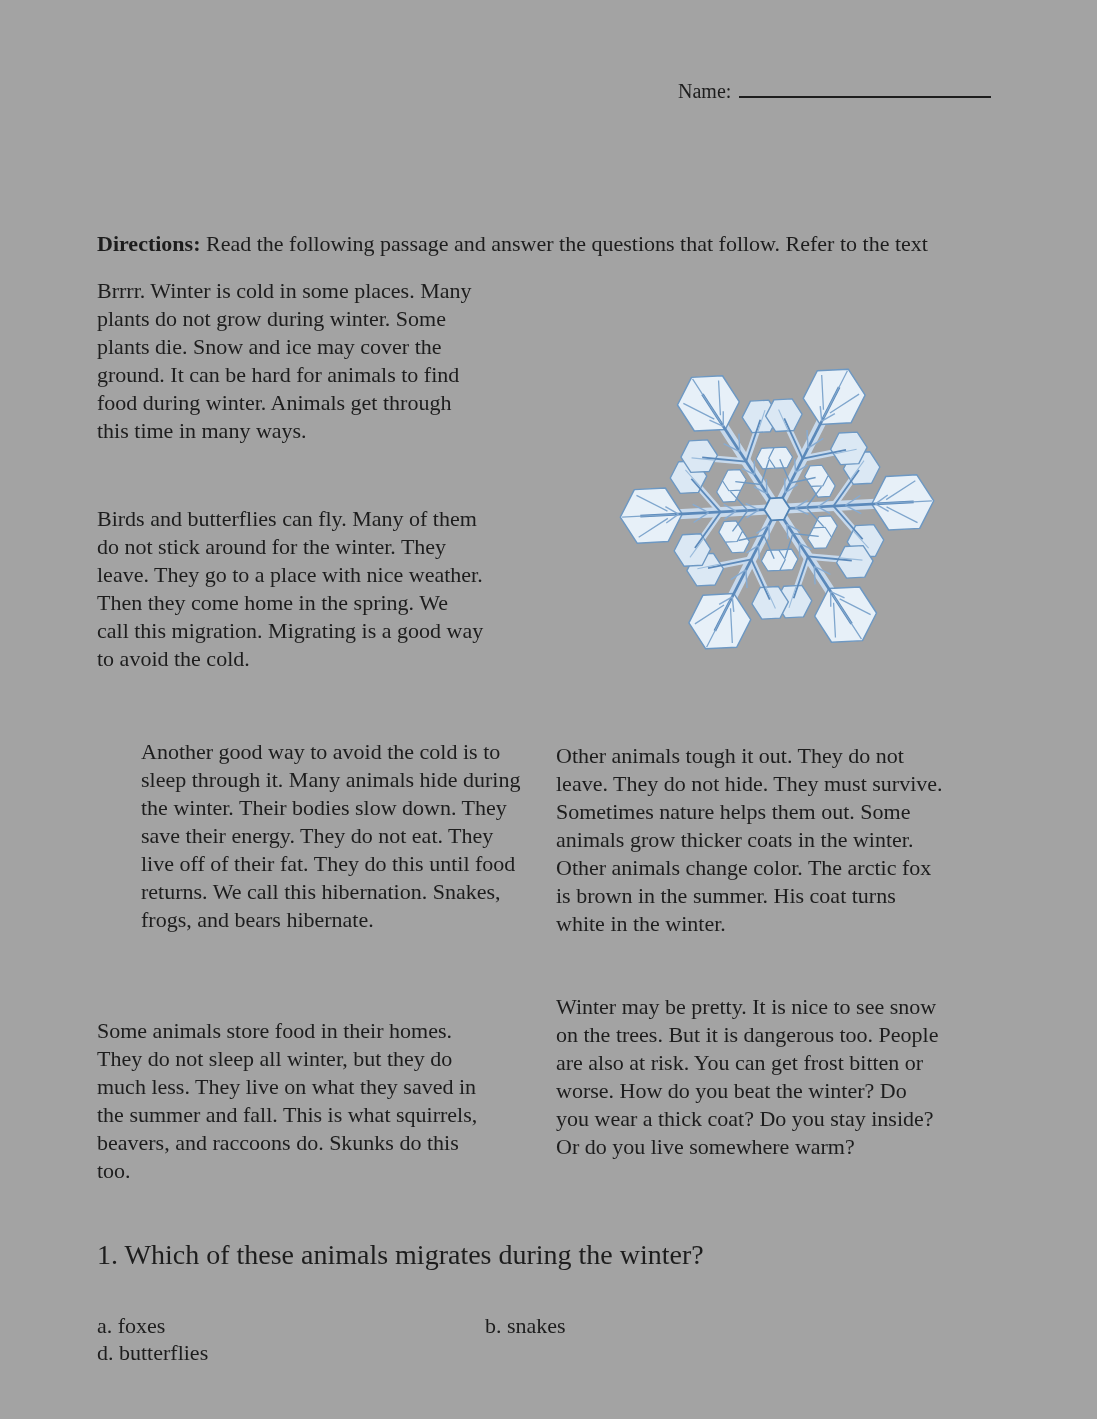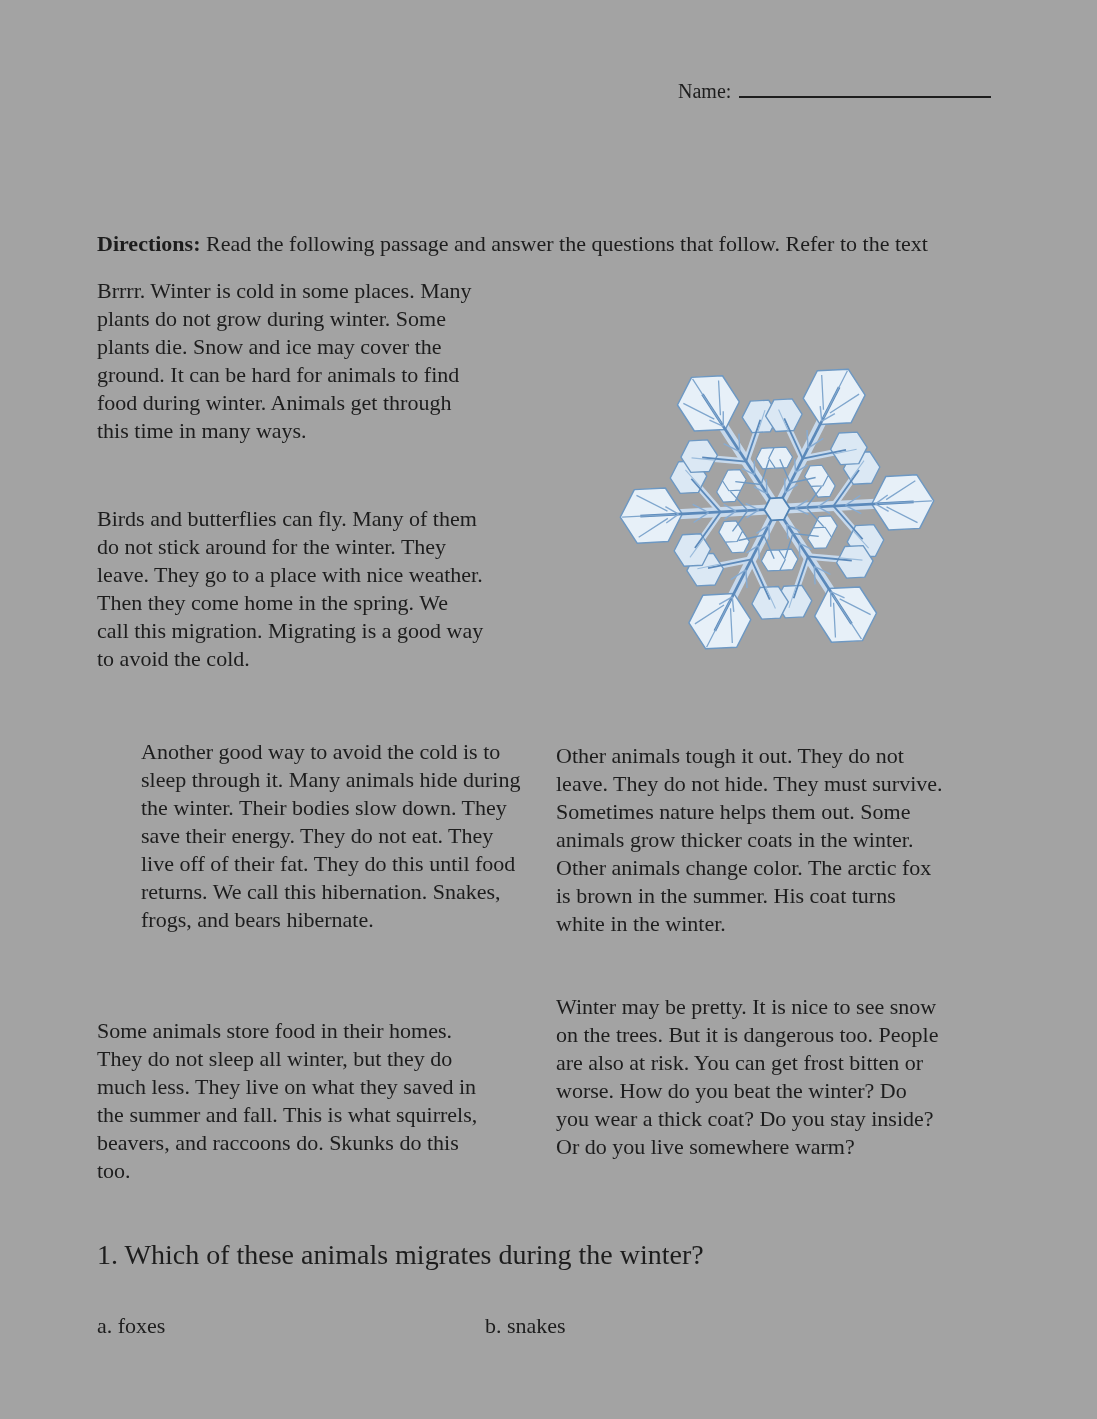--- a/index.html
+++ b/index.html
@@ -173,15 +173,16 @@
         <use href="#sf-arm" transform="rotate(300)"></use>
         <polygon points="14,0 7,12.1 -7,12.1 -14,0 -7,-12.1 7,-12.1" fill="#dbe8f4" stroke="#4f82b4" stroke-width="2" stroke-linejoin="round"></polygon>
       </g>
     </svg>
   </div>
 
   <div class="abs q-prompt">1. Which of these animals migrates during the winter?</div>
   <div class="abs q-options">
     <div>a. foxes</div>
     <div>b. snakes</div>
+    <div>d. butterflies</div>
   </div>
 
 </div>
 
 </body></html>

